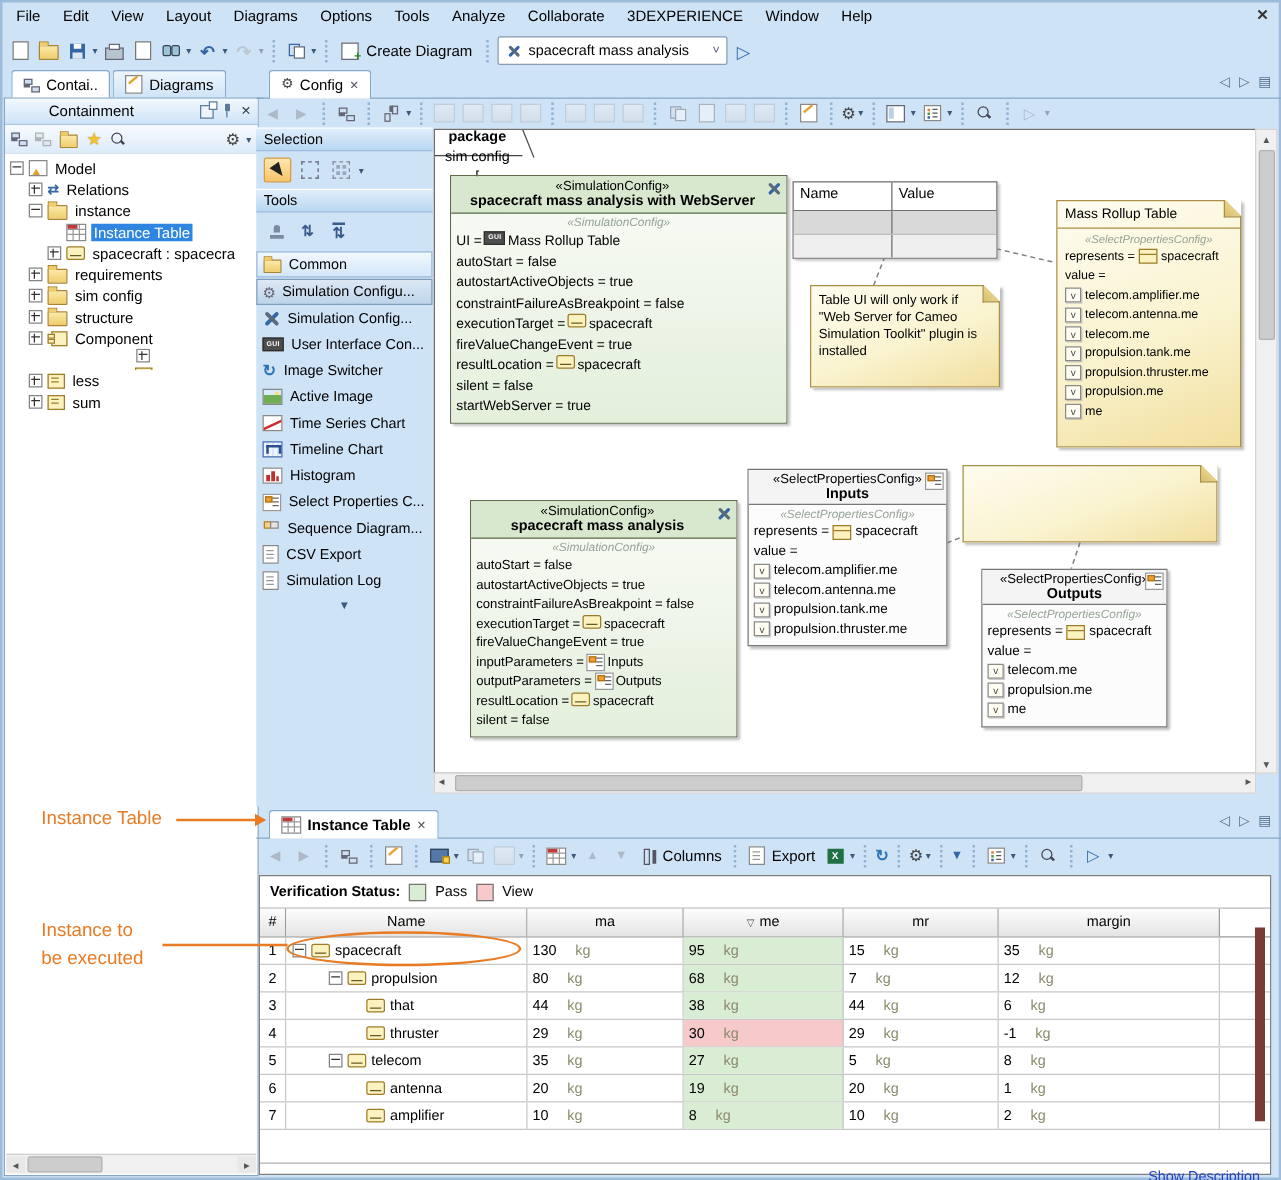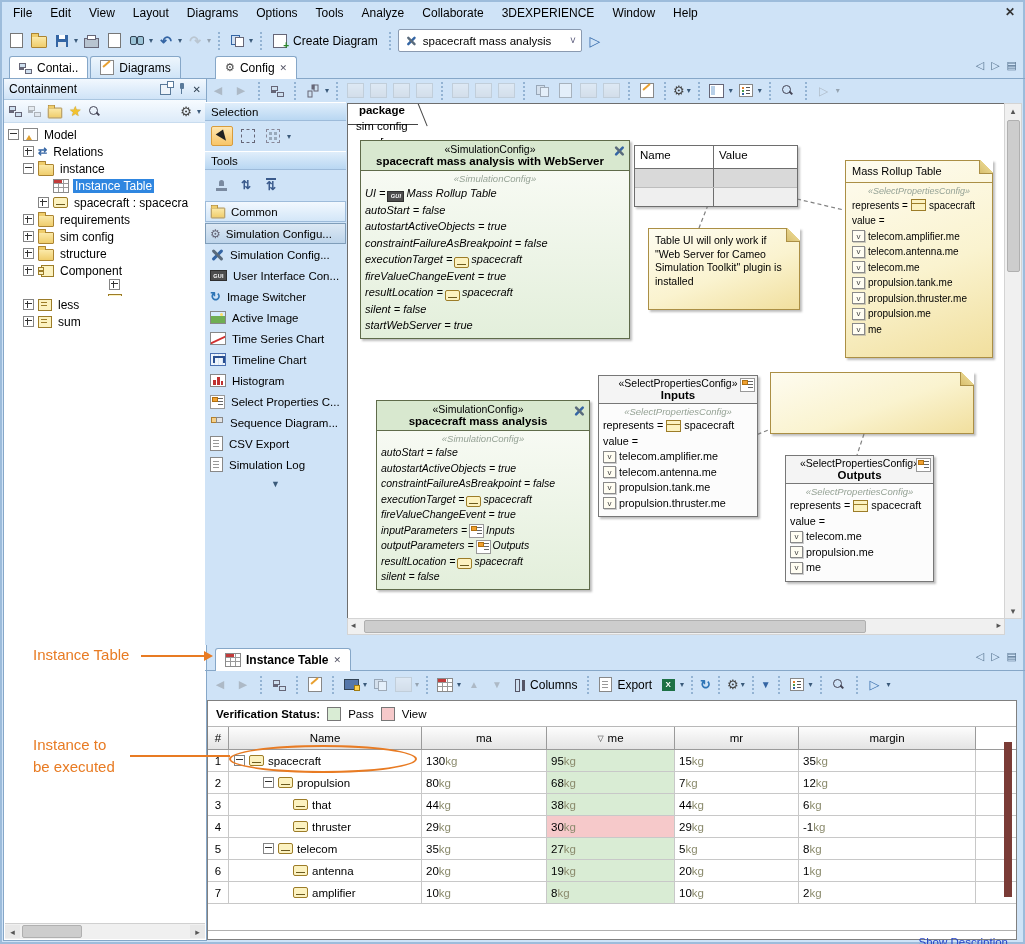--- a/index.html
+++ b/index.html
@@ -198,21 +198,21 @@
     background:#444;transform:rotate(-22deg);}
   .simbox{position:absolute;border:1px solid #5f6b4a;box-shadow:2px 2px 2px rgba(110,110,110,.45);
     font-size:11px;}
   .bhead{background:#d8e8cf;border-bottom:1px solid #5f6b4a;text-align:center;
     padding:2px 14px 2px 4px;position:relative;}
   .bhead .stereo{font-size:10.5px;}
   .bhead .bname{font-weight:bold;font-size:11.5px;line-height:13px;}
   .bwrench{position:absolute;right:3px;top:3px;}
   .bbody{background:linear-gradient(#f7faf3,#e3efdb);padding:1px 4px 4px;}
   .inner-stereo{text-align:center;color:#96a396;font-style:italic;font-size:9.5px;line-height:13px;}
-  .prop{display:flex;align-items:flex-end;gap:2px;line-height:16.5px;white-space:nowrap;font-style:italic;}
+  .prop{display:flex;align-items:flex-start;gap:2px;line-height:16.5px;white-space:nowrap;}
   .simbox.small .prop{line-height:15.5px;font-size:10.5px;}
   .selbox{position:absolute;border:1px solid #777;background:#fcfcfc;
     box-shadow:2px 2px 2px rgba(110,110,110,.45);font-size:10.8px;}
   .selhead{border-bottom:1px solid #777;text-align:center;padding:1px 3px;position:relative;background:#f4f4f4;}
   .selhead .hicon{position:absolute;right:2px;top:2px;}
   .selname{font-weight:bold;font-size:11.5px;line-height:13px;}
   .selbody{padding:1px 4px 5px;}
   .vrow{display:flex;align-items:center;gap:3px;line-height:15.5px;white-space:nowrap;}
   .note{position:absolute;border:1px solid #ab8f45;box-shadow:2px 2px 2px rgba(110,110,110,.45);
     background:linear-gradient(160deg,#fefcf0 0%,#faf3cf 55%,#f1df9e 100%);font-size:10.8px;
@@ -238,21 +238,21 @@
   .itbl-head{display:flex;height:22px;border-bottom:1px solid #9a9a9a;}
   .th{background:linear-gradient(#fdfdfd,#e4e4e4);border-right:1px solid #9a9a9a;
     display:flex;align-items:center;justify-content:center;font-size:11.5px;gap:4px;
     box-sizing:border-box;flex:none;}
   .trow{display:flex;height:21px;border-bottom:1px solid #c8c8c8;}
   .td{border-right:1px solid #c8c8c8;display:flex;align-items:center;font-size:11.5px;
     box-sizing:border-box;flex:none;overflow:hidden;white-space:nowrap;}
   .c-num{justify-content:center;}
   .c-name{gap:4px;}
   .c-val{padding-left:4px;}
-  .unit{color:#8b8b6d;margin-left:0;}
+  .unit{color:#8b8b6d;margin-left:15px;}
   .me-pass{background:#d9ecd4;}
   .me-fail{background:#f6c9ca;}
   .sortg{font-size:8px;color:#444;}
   #desc-row{height:22px;display:flex;align-items:center;justify-content:flex-end;
     padding-right:8px;border-top:1px solid #b0b0b0;}
   #desc-row a{color:#2442c8;font-size:11.5px;}
   .menu-item{padding:4px 9px;cursor:default;}
   .combo{display:flex;align-items:center;gap:5px;background:#fff;border:1px solid #8a9ab0;
     height:21px;padding:0 5px;width:172px;font-size:11.5px;border-radius:2px;}
   .ann-text{position:absolute;font-size:15px;color:#e87b23;z-index:60;}
@@ -339,21 +339,21 @@
       <span>Contai..</span>
     </span>
     <span class="tab">
       <span class="ic d-note"></span>
       <span>Diagrams</span>
     </span>
   </div>
 
   <div class="abs" id="left-panel">
     <div class="panelhead">
-      <span style="flex:1;">Containment</span>
+      <span style="flex:1;margin-left:30px;">Containment</span>
       <span class="ic ic-float"></span>
       <span class="ic ic-pin"></span>
       <span style="color:#345;font-size:10px;">✕</span>
     </div>
     <div id="containment-toolbar">
       <span class="ic ic-treeview"></span>
       <span class="ic ic-treeview dis"></span>
       <span class="ic ic-folder" style="transform:scale(.9);"></span>
       <span class="glyph" style="color:#f2c231;font-size:14px;text-shadow:0 0 1px #a08020;">★</span>
       <span class="ic ic-search"></span>

